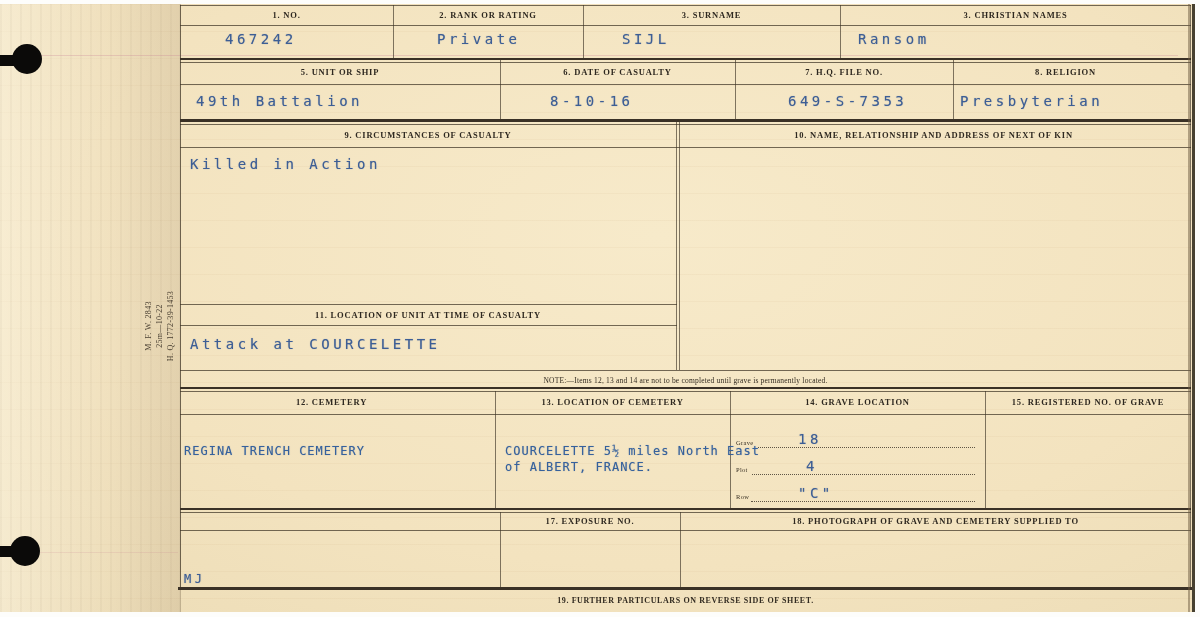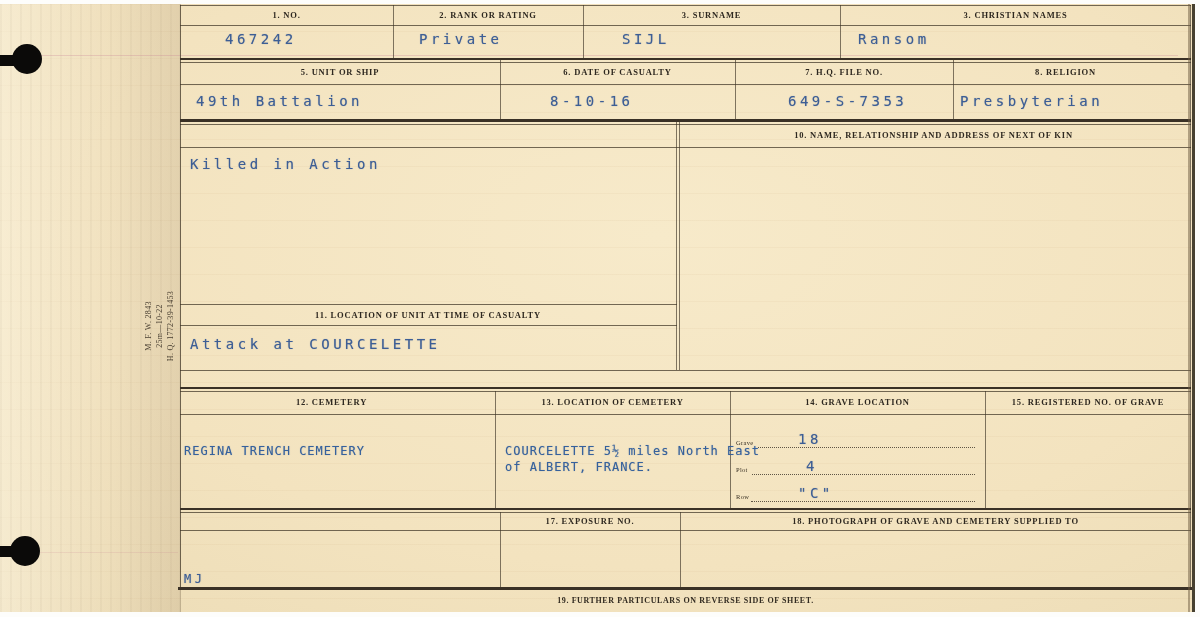--- a/index.html
+++ b/index.html
@@ -91,31 +91,32 @@
   <div class="vl" style="left:680px;top:508px;height:75px"></div>
 
   <div class="lbl" style="left:180px;width:213px;top:6px">1. NO.</div>
   <div class="lbl" style="left:393px;width:190px;top:6px">2. RANK OR RATING</div>
   <div class="lbl" style="left:583px;width:257px;top:6px">3. SURNAME</div>
   <div class="lbl" style="left:840px;width:351px;top:6px">3. CHRISTIAN NAMES</div>
   <div class="lbl" style="left:180px;width:320px;top:63px">5. UNIT OR SHIP</div>
   <div class="lbl" style="left:500px;width:235px;top:63px">6. DATE OF CASUALTY</div>
   <div class="lbl" style="left:735px;width:218px;top:63px">7. H.Q. FILE NO.</div>
   <div class="lbl" style="left:953px;width:225px;top:63px">8. RELIGION</div>
+  <div class="lbl" style="left:180px;width:496px;top:126px">9. CIRCUMSTANCES OF CASUALTY</div>
   <div class="lbl" style="left:676px;width:515px;top:126px">10. NAME, RELATIONSHIP AND ADDRESS OF NEXT OF KIN</div>
   <div class="lbl" style="left:180px;width:496px;top:306px">11. LOCATION OF UNIT AT TIME OF CASUALTY</div>
   <div class="lbl" style="left:174px;width:315px;top:393px">12. CEMETERY</div>
   <div class="lbl" style="left:495px;width:235px;top:393px">13. LOCATION OF CEMETERY</div>
   <div class="lbl" style="left:730px;width:255px;top:393px">14. GRAVE LOCATION</div>
   <div class="lbl" style="left:985px;width:206px;top:393px">15. REGISTERED NO. OF GRAVE</div>
   <div class="lbl" style="left:500px;width:180px;top:512px">17. EXPOSURE NO.</div>
   <div class="lbl" style="left:680px;width:511px;top:512px">18. PHOTOGRAPH OF GRAVE AND CEMETERY SUPPLIED TO</div>
 
   <div class="typed" style="left:225px;top:27px">467242</div>
-  <div class="typed" style="left:419px;top:27px">Private</div>
+  <div class="typed" style="left:437px;top:27px">Private</div>
   <div class="typed" style="left:622px;top:27px">SIJL</div>
   <div class="typed" style="left:858px;top:27px">Ransom</div>
   <div class="typed" style="left:196px;top:89px">49th Battalion</div>
   <div class="typed" style="left:550px;top:89px">8-10-16</div>
   <div class="typed" style="left:788px;top:89px">649-S-7353</div>
   <div class="typed" style="left:960px;top:89px">Presbyterian</div>
   <div class="typed" style="left:190px;top:332px">Attack at COURCELETTE</div>
   <div class="typed" style="left:190px;top:152px">Killed in Action</div>
   <div class="stamp" style="left:184px;top:424px">REGINA TRENCH CEMETERY</div>
   <div class="stamp" style="left:505px;top:424px">COURCELETTE 5½ miles North East</div>
@@ -124,20 +125,21 @@
   <div class="tiny" style="left:736px;top:435px">Grave</div>
   <div class="dots" style="left:758px;top:443px;width:217px"></div>
   <div class="typed" style="left:798px;top:427px">18</div>
   <div class="tiny" style="left:736px;top:462px">Plot</div>
   <div class="dots" style="left:752px;top:470px;width:223px"></div>
   <div class="typed" style="left:806px;top:454px">4</div>
   <div class="tiny" style="left:736px;top:489px">Row</div>
   <div class="dots" style="left:751px;top:497px;width:224px"></div>
   <div class="typed" style="left:798px;top:481px">"C"</div>
 
+  <div id="noteline">NOTE:—Items 12, 13 and 14 are not to be completed until grave is permanently located.</div>
   <div class="typed" style="left:184px;top:568px;font-size:12px">MJ</div>
   <div id="footerline">19. FURTHER PARTICULARS ON REVERSE SIDE OF SHEET.</div>
 
   <div id="edgeR1"></div>
   <div id="edgeR2"></div>
 </div>
 
 <div class="white" style="left:0;top:0;width:1200px;height:4px"></div>
 <div class="white" style="left:0;top:612px;width:1200px;height:5px"></div>
 <div class="white" style="left:1195px;top:0;width:5px;height:617px"></div>

